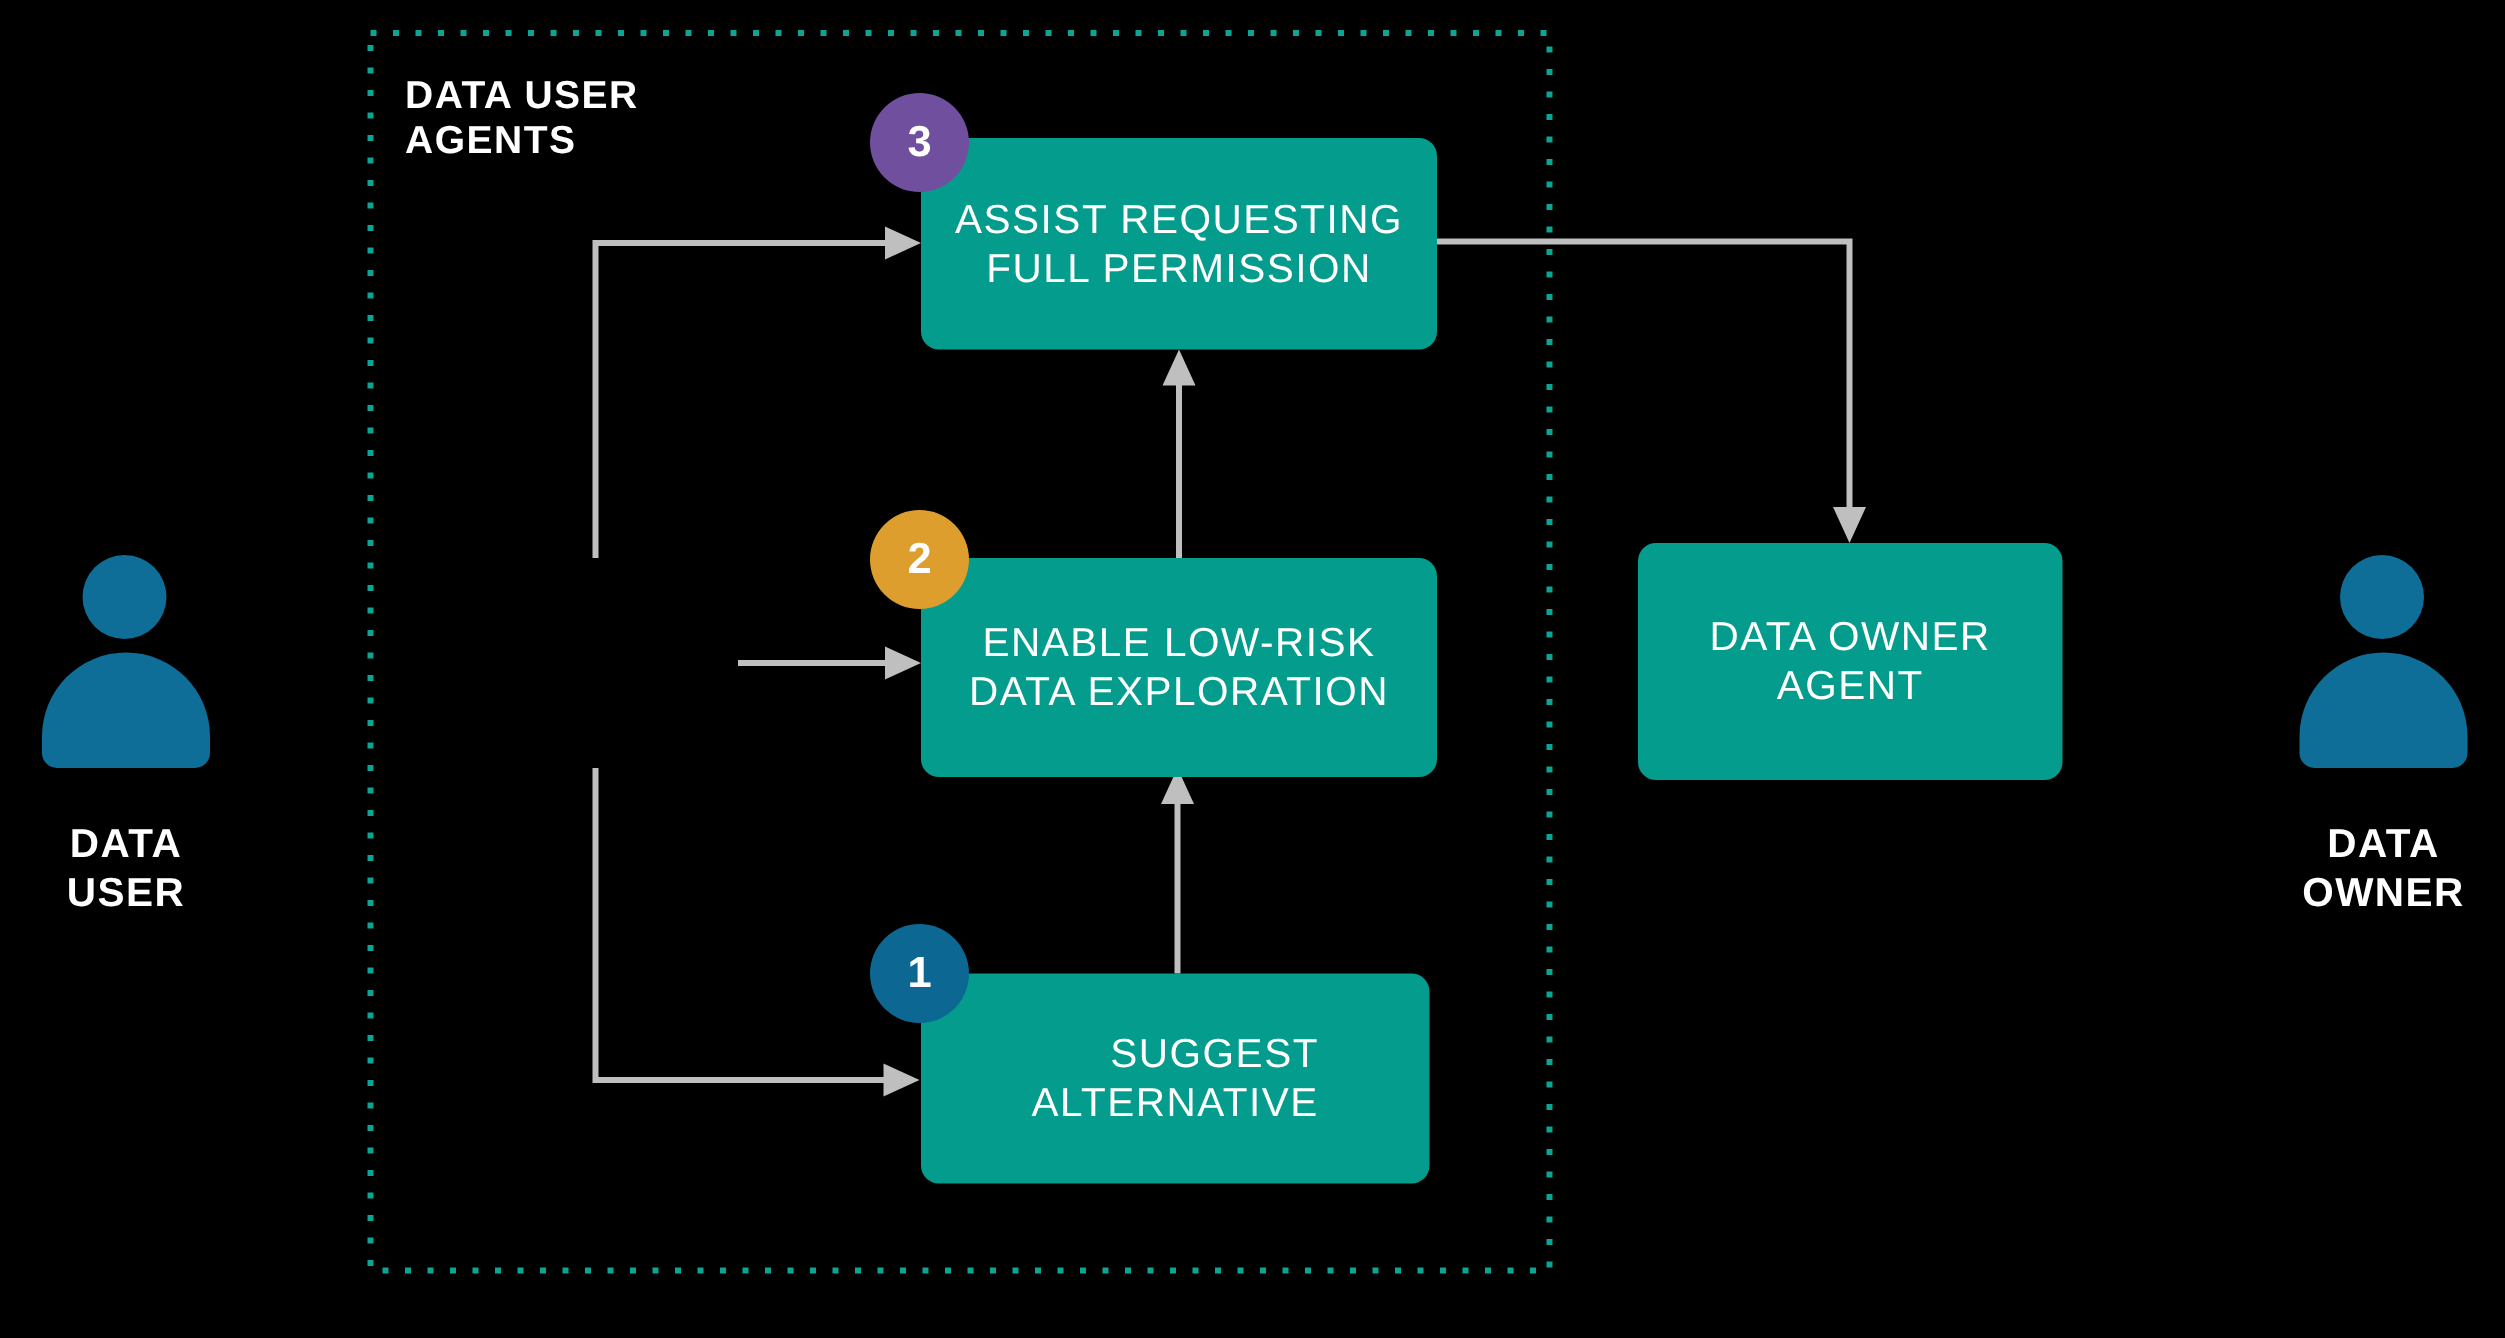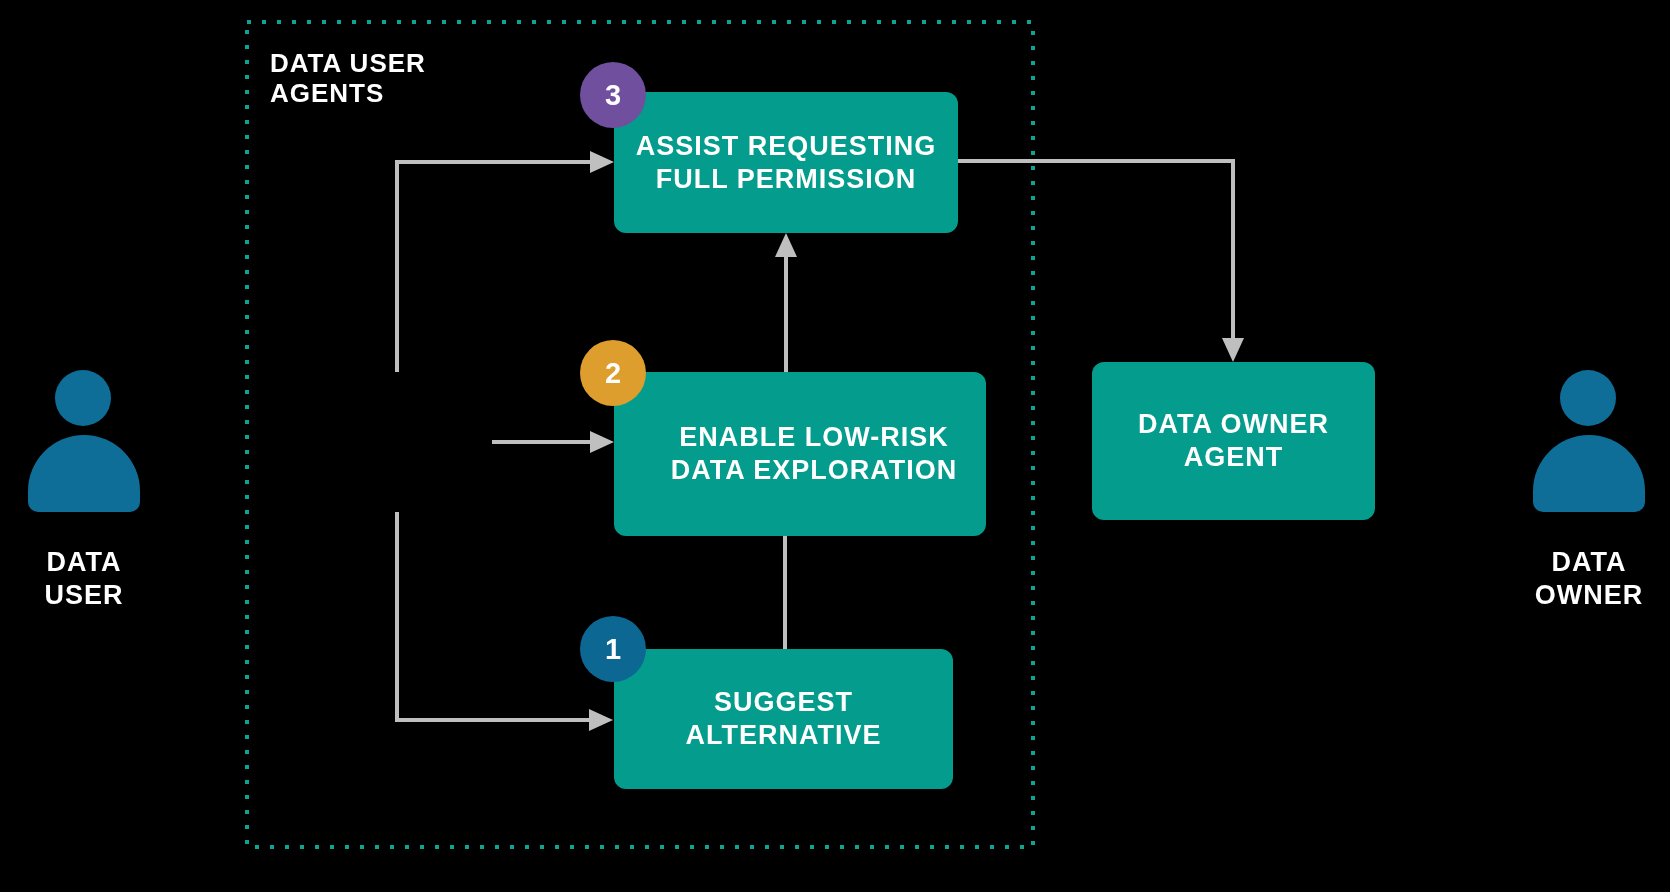--- a/index.html
+++ b/index.html
@@ -21,27 +21,27 @@
 
   .group-label{
     position:absolute;left:270px;top:48px;z-index:3;
     color:var(--label-white,#fff);font-size:26px;font-weight:800;
     line-height:30px;letter-spacing:1px;white-space:pre-line;
   }
 
   .node{
     position:absolute;z-index:2;background:var(--node-teal,#049C8C);
     border-radius:12px;display:flex;align-items:center;justify-content:center;
-    color:var(--label-white,#fff);font-weight:700;font-size:27px;line-height:33px;
+    color:var(--label-white,#fff);font-weight:400;font-size:27px;line-height:33px;
     text-align:center;letter-spacing:1px;white-space:pre-line;
   }
   .node-triage{left:302px;top:372px;width:190px;height:140px;font-size:26px;}
   .node-assist{left:614px;top:92px;width:344px;height:141px;}
-  .node-enable{left:614px;top:372px;width:344px;height:164px;padding-left:28px;}
-  .node-suggest{left:614px;top:649px;width:339px;height:140px;}
+  .node-enable{left:614px;top:372px;width:344px;height:146px;}
+  .node-suggest{left:614px;top:649px;width:339px;height:140px;text-align:right;}
   .node-owner-agent{left:1092px;top:362px;width:283px;height:158px;}
 
   .badge{
     position:absolute;z-index:4;width:66px;height:66px;border-radius:50%;
     display:flex;align-items:center;justify-content:center;
     color:var(--label-white,#fff);font-weight:800;font-size:29px;
   }
   .badge-3{left:580px;top:62px;background:var(--badge-purple,#6F4F9E);}
   .badge-2{left:580px;top:340px;background:var(--badge-orange,#DE9E2E);}
   .badge-1{left:580px;top:616px;background:var(--badge-blue,#0D6793);}

